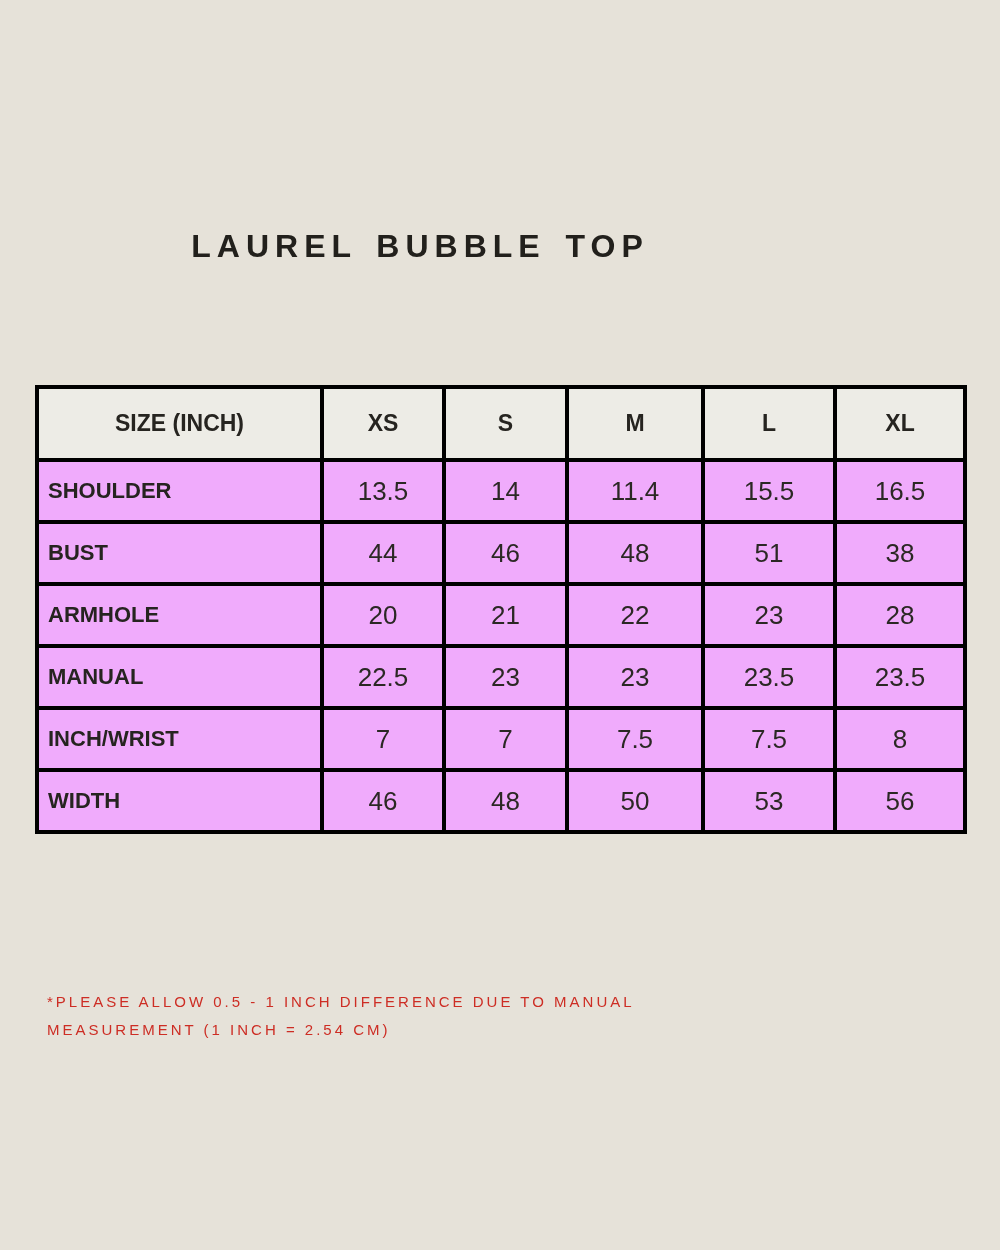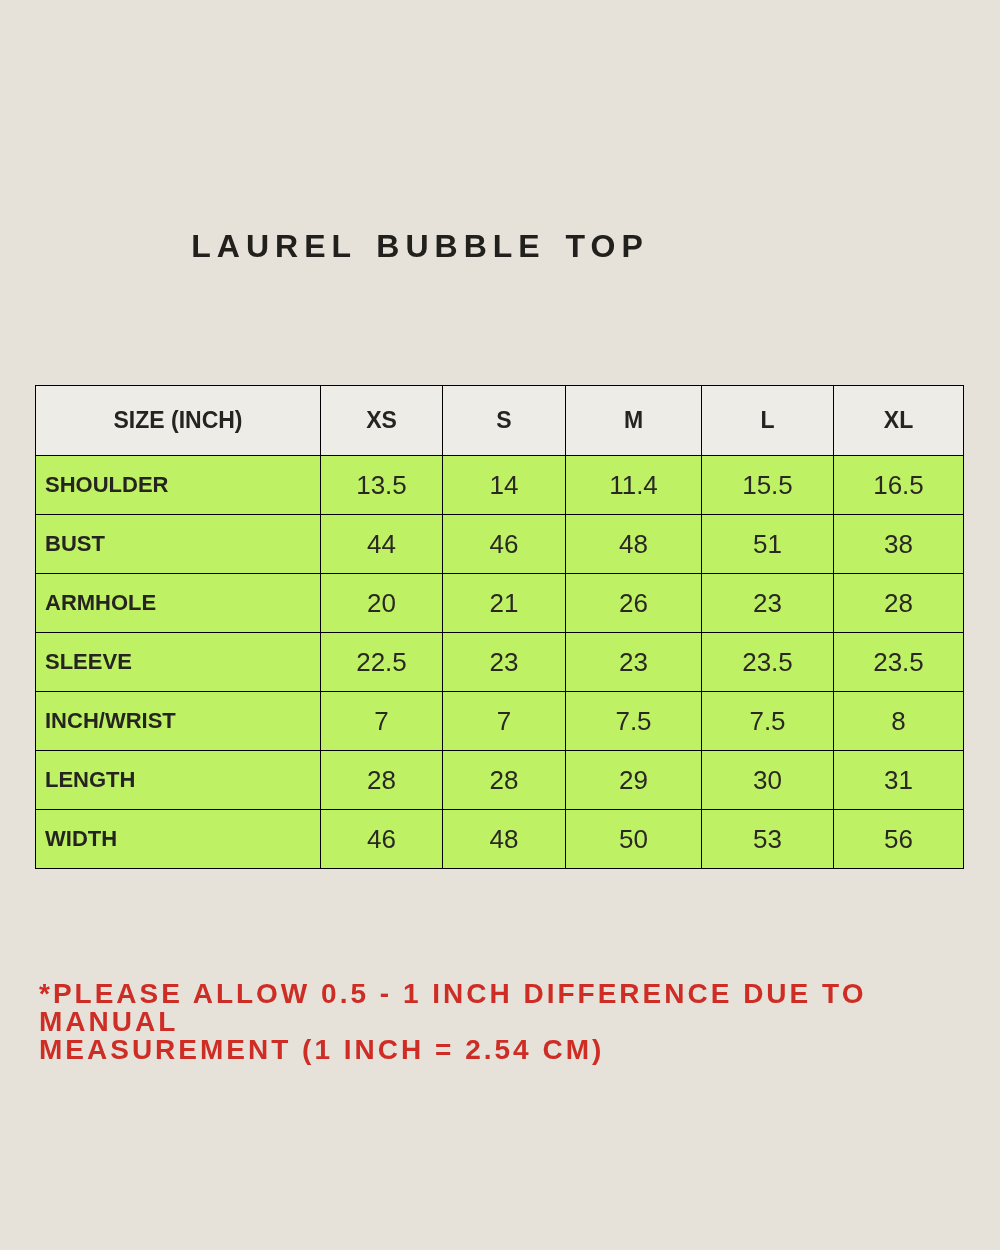--- a/index.html
+++ b/index.html
@@ -34,54 +34,54 @@
   table.chart {
     position: absolute;
     left: 35px;
     top: 385px;
     width: 928px;
     border-collapse: collapse;
     table-layout: fixed;
   }
   table.chart th,
   table.chart td {
-    border: 1px solid #000000;
+    border: 4px solid #000000;
     text-align: center;
     vertical-align: middle;
     color: #262420;
     padding: 0;
   }
   table.chart th {
     height: 69px;
     background: #edece6;
     font-size: 23px;
     font-weight: 700;
   }
   table.chart td {
     height: 58px;
-    background: #bef264;
+    background: #f0abfc;
     font-size: 26px;
     font-weight: 400;
     color: #2b2824;
     margin-top: 45px;
   }
   table.chart td.row-label {
     text-align: left;
     padding-left: 9px;
     font-size: 22px;
     font-weight: 700;
     color: #262420;
   }
   .note {
     position: absolute;
     left: 35px;
     top: 976px;
-    margin: 4px;
-    font-size: 28px;
-    font-weight: 700;
+    margin: 12px;
+    font-size: 15px;
+    font-weight: 400;
     letter-spacing: 3px;
     line-height: 28px;
     color: #cd2d24;
   }
 </style>
 </head>
 <body>
 
 <div class="page">
 
@@ -120,47 +120,39 @@
         <td>44</td>
         <td>46</td>
         <td>48</td>
         <td>51</td>
         <td>38</td>
       </tr>
       <tr>
         <td class="row-label">ARMHOLE</td>
         <td>20</td>
         <td>21</td>
-        <td>26</td>
+        <td>22</td>
         <td>23</td>
         <td>28</td>
       </tr>
       <tr>
-        <td class="row-label">SLEEVE</td>
+        <td class="row-label">MANUAL</td>
         <td>22.5</td>
         <td>23</td>
         <td>23</td>
         <td>23.5</td>
         <td>23.5</td>
       </tr>
       <tr>
         <td class="row-label">INCH/WRIST</td>
         <td>7</td>
         <td>7</td>
         <td>7.5</td>
         <td>7.5</td>
         <td>8</td>
-      </tr>
-      <tr>
-        <td class="row-label">LENGTH</td>
-        <td>28</td>
-        <td>28</td>
-        <td>29</td>
-        <td>30</td>
-        <td>31</td>
       </tr>
       <tr>
         <td class="row-label">WIDTH</td>
         <td>46</td>
         <td>48</td>
         <td>50</td>
         <td>53</td>
         <td>56</td>
       </tr>
     </tbody>

